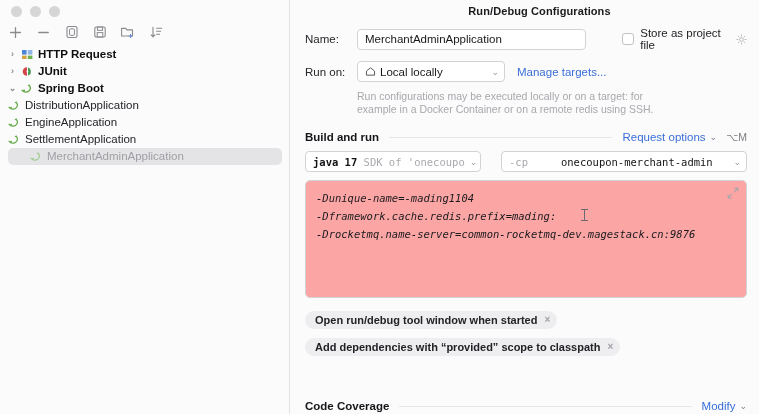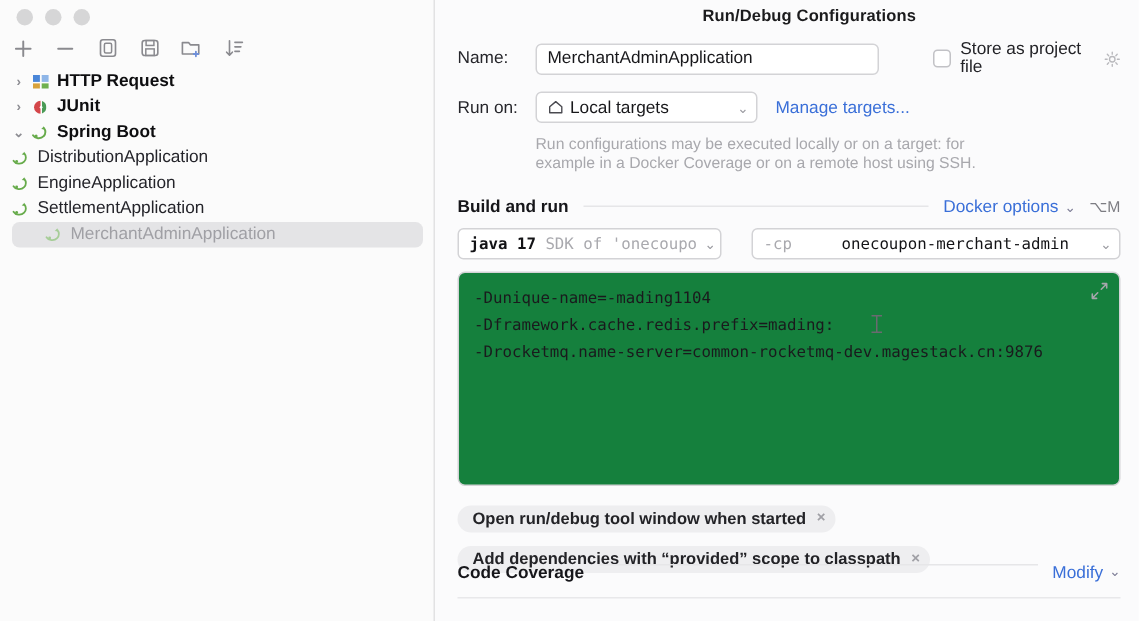--- a/index.html
+++ b/index.html
@@ -233,28 +233,29 @@
   .sdk-sel { width: 176px; font-size: 10.5px; }
   .sdk-sel .dim { color: #a9a9ae; }
   .sdk-sel b { color: #131316; font-weight: bold; }
   .cp-sel { flex: 1 1 auto; font-size: 10.5px; }
   .cp-sel .dim { color: #a9a9ae; margin-right: 5px; }
   .cp-sel b { color: #131316; font-weight: normal; margin-left: 28px; }
   .truncated { overflow: hidden; white-space: nowrap; }
 
   .vm-box {
     margin-top: 8px;
-    height: 143px;
+    height: 118px;
     border: 1px solid #d3d3d6;
     border-radius: 5px;
-    background: #15803d;
+    background: #fca5a5;
     position: relative;
     box-sizing: border-box;
     padding: 8px 10px;
     overflow: hidden;
+    font-style: italic;
   }
   .vm-line {
     font-family: "DejaVu Sans Mono", monospace;
     font-size: 10.5px;
     color: #1a1a1d;
     line-height: 18px;
     white-space: pre;
   }
   .expand-ic {
     position: absolute;
@@ -301,23 +302,23 @@
     color: #a0a0a6;
     font-size: 10px;
     line-height: 1;
   }
   .chips-row { display: block; }
 
   .bottom-section {
     position: absolute;
     left: 15px;
     right: 12px;
-    bottom: 26px;
-    display: flex;
-    align-items: flex-start;
+    bottom: 2px;
+    display: flex;
+    align-items: center;
   }
   .divider-top {
     position: absolute;
     left: 0;
     top: 22px;
     height: 1px;
     background: #e8e8ea;
     width: 100%;
   }
 </style>
@@ -480,32 +481,32 @@
       </div>
 
       <div class="form-row">
         <span class="form-label">Run on:</span>
         <div class="select" style="width:148px;">
           <span class="home-ic">
             <svg width="11" height="11" viewBox="0 0 12 12">
                 <path d="M1.6 5.6L6 1.9l4.4 3.7V10H1.6z" stroke="#4a4a50" stroke-width="1" fill="none" stroke-linejoin="round"></path>
               </svg>
           </span>
-          <span>Local targets</span>
+          <span>Local locally</span>
           <span class="chev">⌄</span>
         </div>
         <span class="link">Manage targets...</span>
       </div>
 
-      <div class="hint">Run configurations may be executed locally or on a target: for example in a Docker Coverage or on a remote host using SSH.</div>
+      <div class="hint">Run configurations may be executed locally or on a target: for example in a Docker Container or on a remote redis using SSH.</div>
 
       <div class="section-head">
         <span class="section-title">Build and run</span>
         <span class="section-rule"></span>
-        <span class="section-link">Docker options</span>
+        <span class="section-link">Request options</span>
         <span class="section-chev">⌄</span>
         <span class="shortcut">⌥M</span>
       </div>
 
       <div class="combo-row">
         <div class="select sdk-sel truncated">
           <span class="mono"><b>java 17</b><span class="dim"> SDK of 'onecoupo</span></span>
           <span class="chev">⌄</span>
         </div>
         <div class="select cp-sel truncated">

